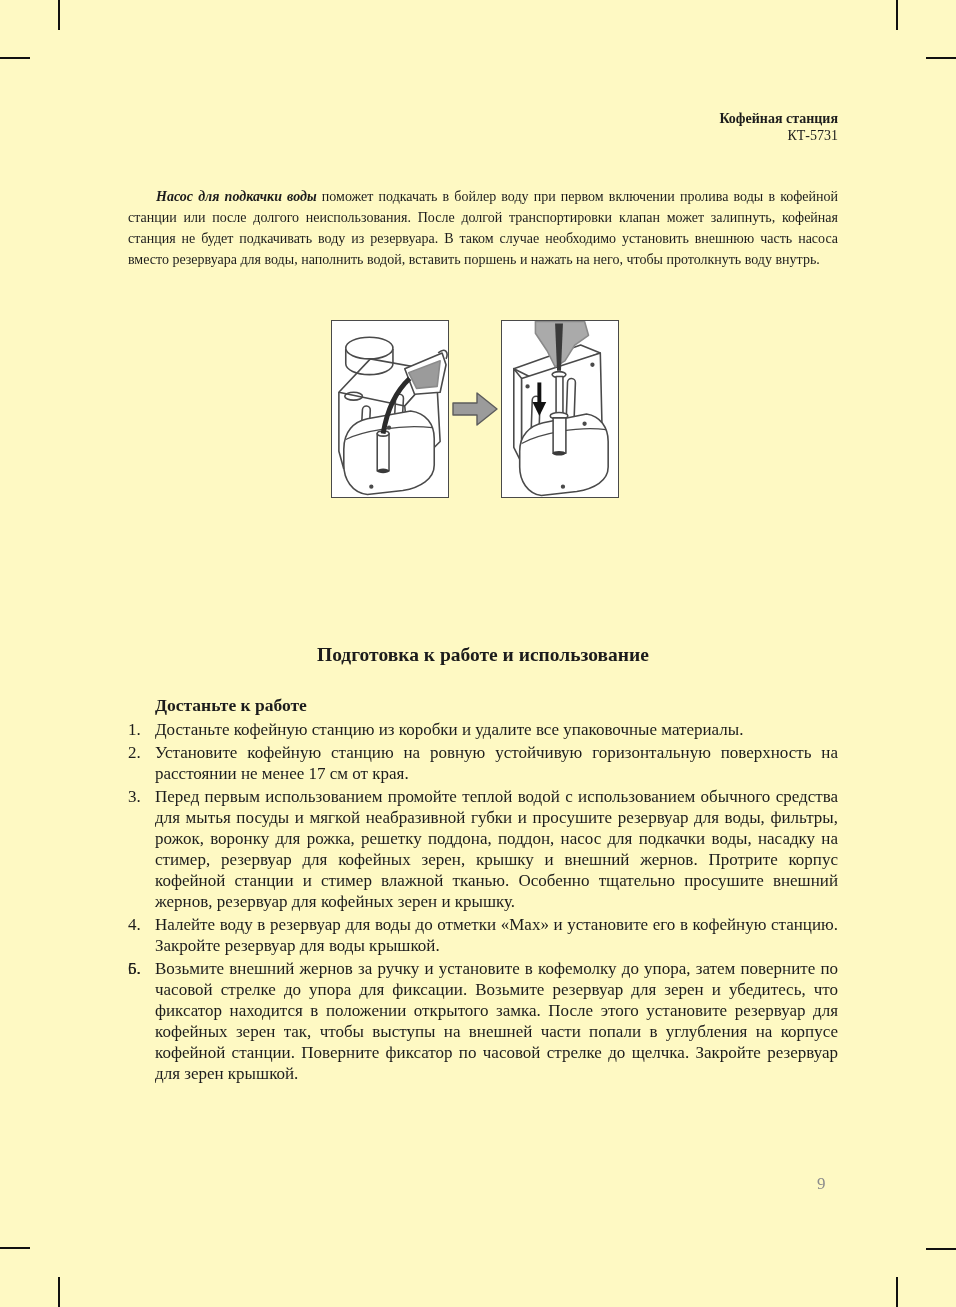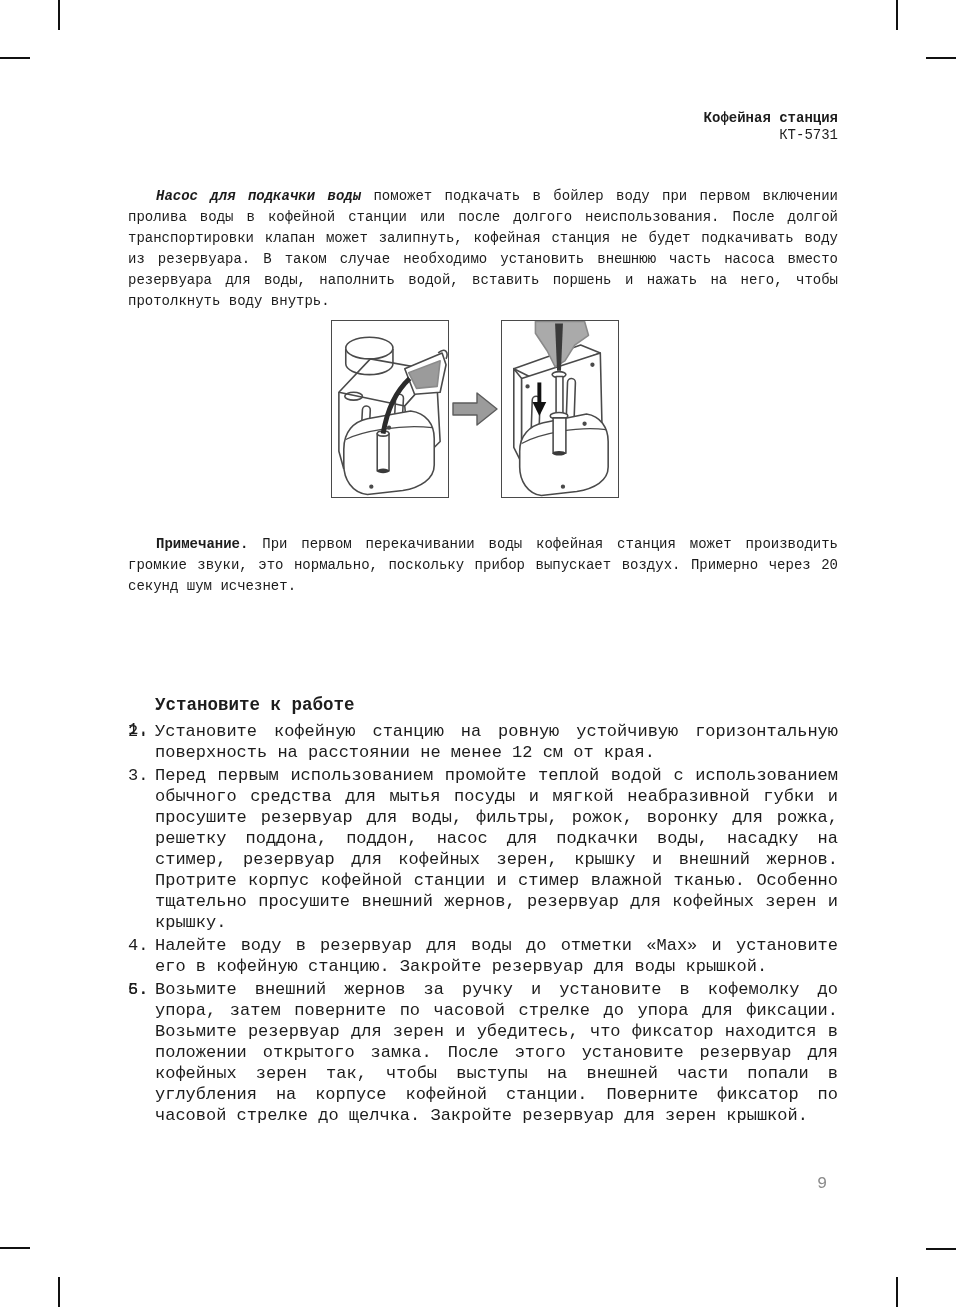--- a/index.html
+++ b/index.html
@@ -1,21 +1,21 @@
 <!DOCTYPE html>
 <html lang="ru"><head>
 <meta charset="utf-8">
 <style>
   html,body{margin:0;padding:0;background:#e8e8e8;}
   .page{
     position:relative;
     width:956px;height:1307px;
-    background:#ffffff;
+    background:#fef9c3;
     overflow:hidden;
-    font-family:Liberation Mono, monospace;
+    font-family:Liberation Serif, serif;
     color:#1c1c1c;
   }
   
   .mark{position:absolute;background:#111;}
   .mark.v{width:2px;height:30px;}
   .mark.h{width:30px;height:2px;}
 
   
   .doc-header{
     position:absolute;top:110px;right:118px;
@@ -164,27 +164,27 @@
           <ellipse cx="58" cy="134" rx="6.5" ry="2.4" fill="#3a3a3a" stroke="none"></ellipse>
 
           <path d="M38,62 L38,84" stroke="#111" stroke-width="4"></path>
           <polygon points="31,82 45,82 38,96" fill="#111" stroke="none"></polygon>
         </g>
       </svg>
     </div>
 
   </div>
 
-  <p class="bodytext note"><span class="lead">Примечание.</span><span> При первом перекачивании воды кофейная станция может производить громкие звуки, это нормально, поскольку прибор выпускает воздух. Примерно через 20 секунд шум исчезнет.</span></p>
 
-  <div class="sub-title">Установите к работе</div>
+  <div class="section-title">Подготовка к работе и использование</div>
+  <div class="sub-title">Достаньте к работе</div>
 
   <div class="steps">
-    <div class="step"><span class="num">1.</span></div>
-    <div class="step"><span class="num">2.</span><span>Установите кофейную станцию на ровную устойчивую горизонтальную поверхность на расстоянии не менее 12 см от края.</span></div>
+    <div class="step"><span class="num">1.</span><span>Достаньте кофейную станцию из коробки и удалите все упаковочные материалы.</span></div>
+    <div class="step"><span class="num">2.</span><span>Установите кофейную станцию на ровную устойчивую горизонтальную поверхность на расстоянии не менее 17 см от края.</span></div>
     <div class="step"><span class="num">3.</span><span>Перед первым использованием промойте теплой водой с использованием обычного средства для мытья посуды и мягкой неабразивной губки и просушите резервуар для воды, фильтры, рожок, воронку для рожка, решетку поддона, поддон, насос для подкачки воды, насадку на стимер, резервуар для кофейных зерен, крышку и внешний жернов. Протрите корпус кофейной станции и стимер влажной тканью. Особенно тщательно просушите внешний жернов, резервуар для кофейных зерен и крышку.</span></div>
     <div class="step"><span class="num">4.</span><span>Налейте воду в резервуар для воды до отметки «Мах» и установите его в кофейную станцию. Закройте резервуар для воды крышкой.</span></div>
     <div class="step"><span class="num">5.</span></div>
     <div class="step"><span class="num">6.</span><span>Возьмите внешний жернов за ручку и установите в кофемолку до упора, затем поверните по часовой стрелке до упора для фиксации. Возьмите резервуар для зерен и убедитесь, что фиксатор находится в положении открытого замка. После этого установите резервуар для кофейных зерен так, чтобы выступы на внешней части попали в углубления на корпусе кофейной станции. Поверните фиксатор по часовой стрелке до щелчка. Закройте резервуар для зерен крышкой.</span></div>
   </div>
 
   <div class="page-number">9</div>
 
 </div>
 

